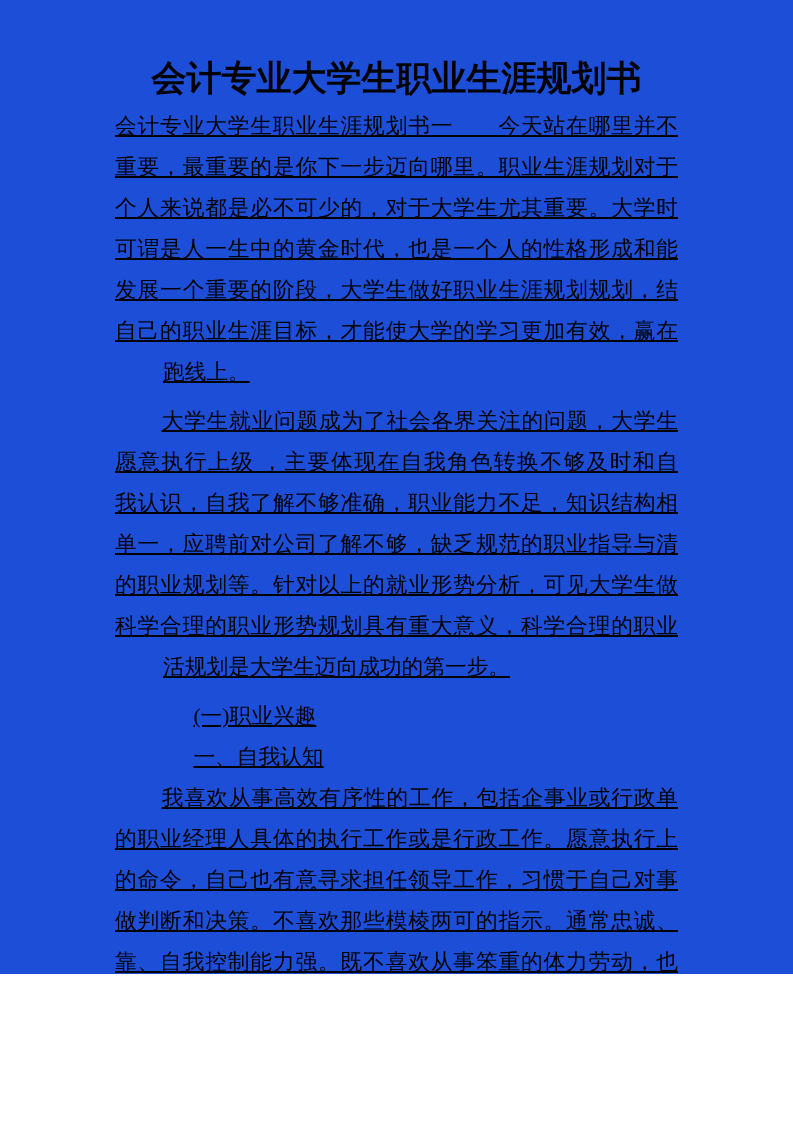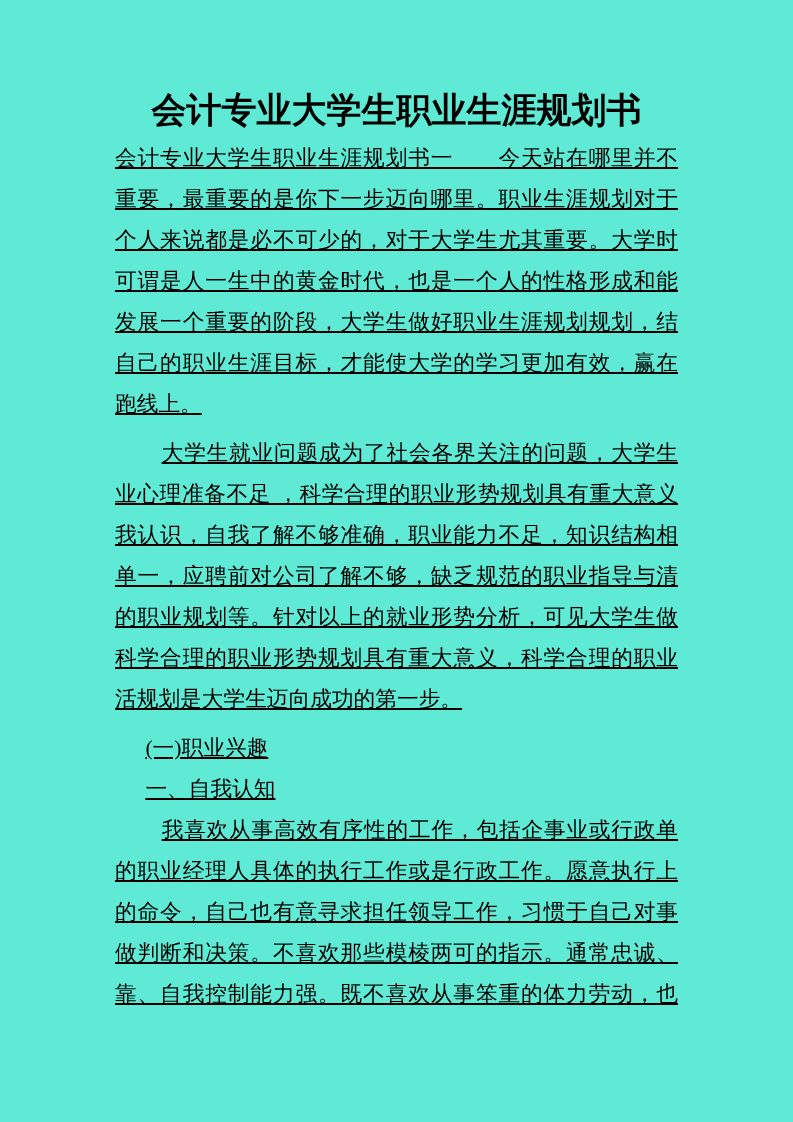--- a/index.html
+++ b/index.html
@@ -10,23 +10,23 @@
   body {
     width: 793px;
     height: 1122px;
     overflow: hidden;
     font-family: "Liberation Serif", "DejaVu Serif", serif;
     color: #000000;
   }
   .page {
     box-sizing: border-box;
     width: 793px;
-    height: 1122px;
-    padding: 88px 115px 0 115px;
-    background: #5eead4;
+    height: 974px;
+    padding: 56px 115px 0 115px;
+    background: #1d4ed8;
   }
   .doc-title {
     margin: 0 0 4px 0;
     font-size: 35px;
     line-height: 46px;
     font-weight: bold;
     text-align: center;
     white-space: nowrap;
     letter-spacing: 0px;
   }
@@ -46,20 +46,21 @@
     text-justify: inter-character;
     overflow: hidden;
     text-decoration: underline;
   }
   .line.fill {
     text-align-last: justify;
   }
   .line.end {
     text-align: right;
     text-align-last: left;
+    margin-left: 48px;
   }
   .para.indent .line:first-child {
     text-indent: 2.15em;
   }
   .para.heading .line:first-child {
     text-indent: 1.4em;
   }
 </style>
 </head>
 <body>
@@ -71,21 +72,21 @@
         <div class="line fill">会计专业大学生职业生涯规划书一　　今天站在哪里并不</div>
         <div class="line fill">重要，最重要的是你下一步迈向哪里。职业生涯规划对于每</div>
         <div class="line fill">个人来说都是必不可少的，对于大学生尤其重要。大学时代</div>
         <div class="line fill">可谓是人一生中的黄金时代，也是一个人的性格形成和能力</div>
         <div class="line fill">发展一个重要的阶段，大学生做好职业生涯规划规划，结合</div>
         <div class="line fill">自己的职业生涯目标，才能使大学的学习更加有效，赢在起</div>
         <div class="line end">跑线上。</div>
       </div>
       <div class="para indent">
         <div class="line fill">大学生就业问题成为了社会各界关注的问题，大学生就</div>
-        <div class="line fill">业心理准备不足 ，科学合理的职业形势规划具有重大意义</div>
+        <div class="line fill">愿意执行上级 ，主要体现在自我角色转换不够及时和自</div>
         <div class="line fill">我认识，自我了解不够准确，职业能力不足，知识结构相对</div>
         <div class="line fill">单一，应聘前对公司了解不够，缺乏规范的职业指导与清晰</div>
         <div class="line fill">的职业规划等。针对以上的就业形势分析，可见大学生做出</div>
         <div class="line fill">科学合理的职业形势规划具有重大意义，科学合理的职业生</div>
         <div class="line end">活规划是大学生迈向成功的第一步。</div>
       </div>
       <div class="para heading indent">
         <div class="line end">(一)职业兴趣</div>
       </div>
       <div class="para heading indent">

